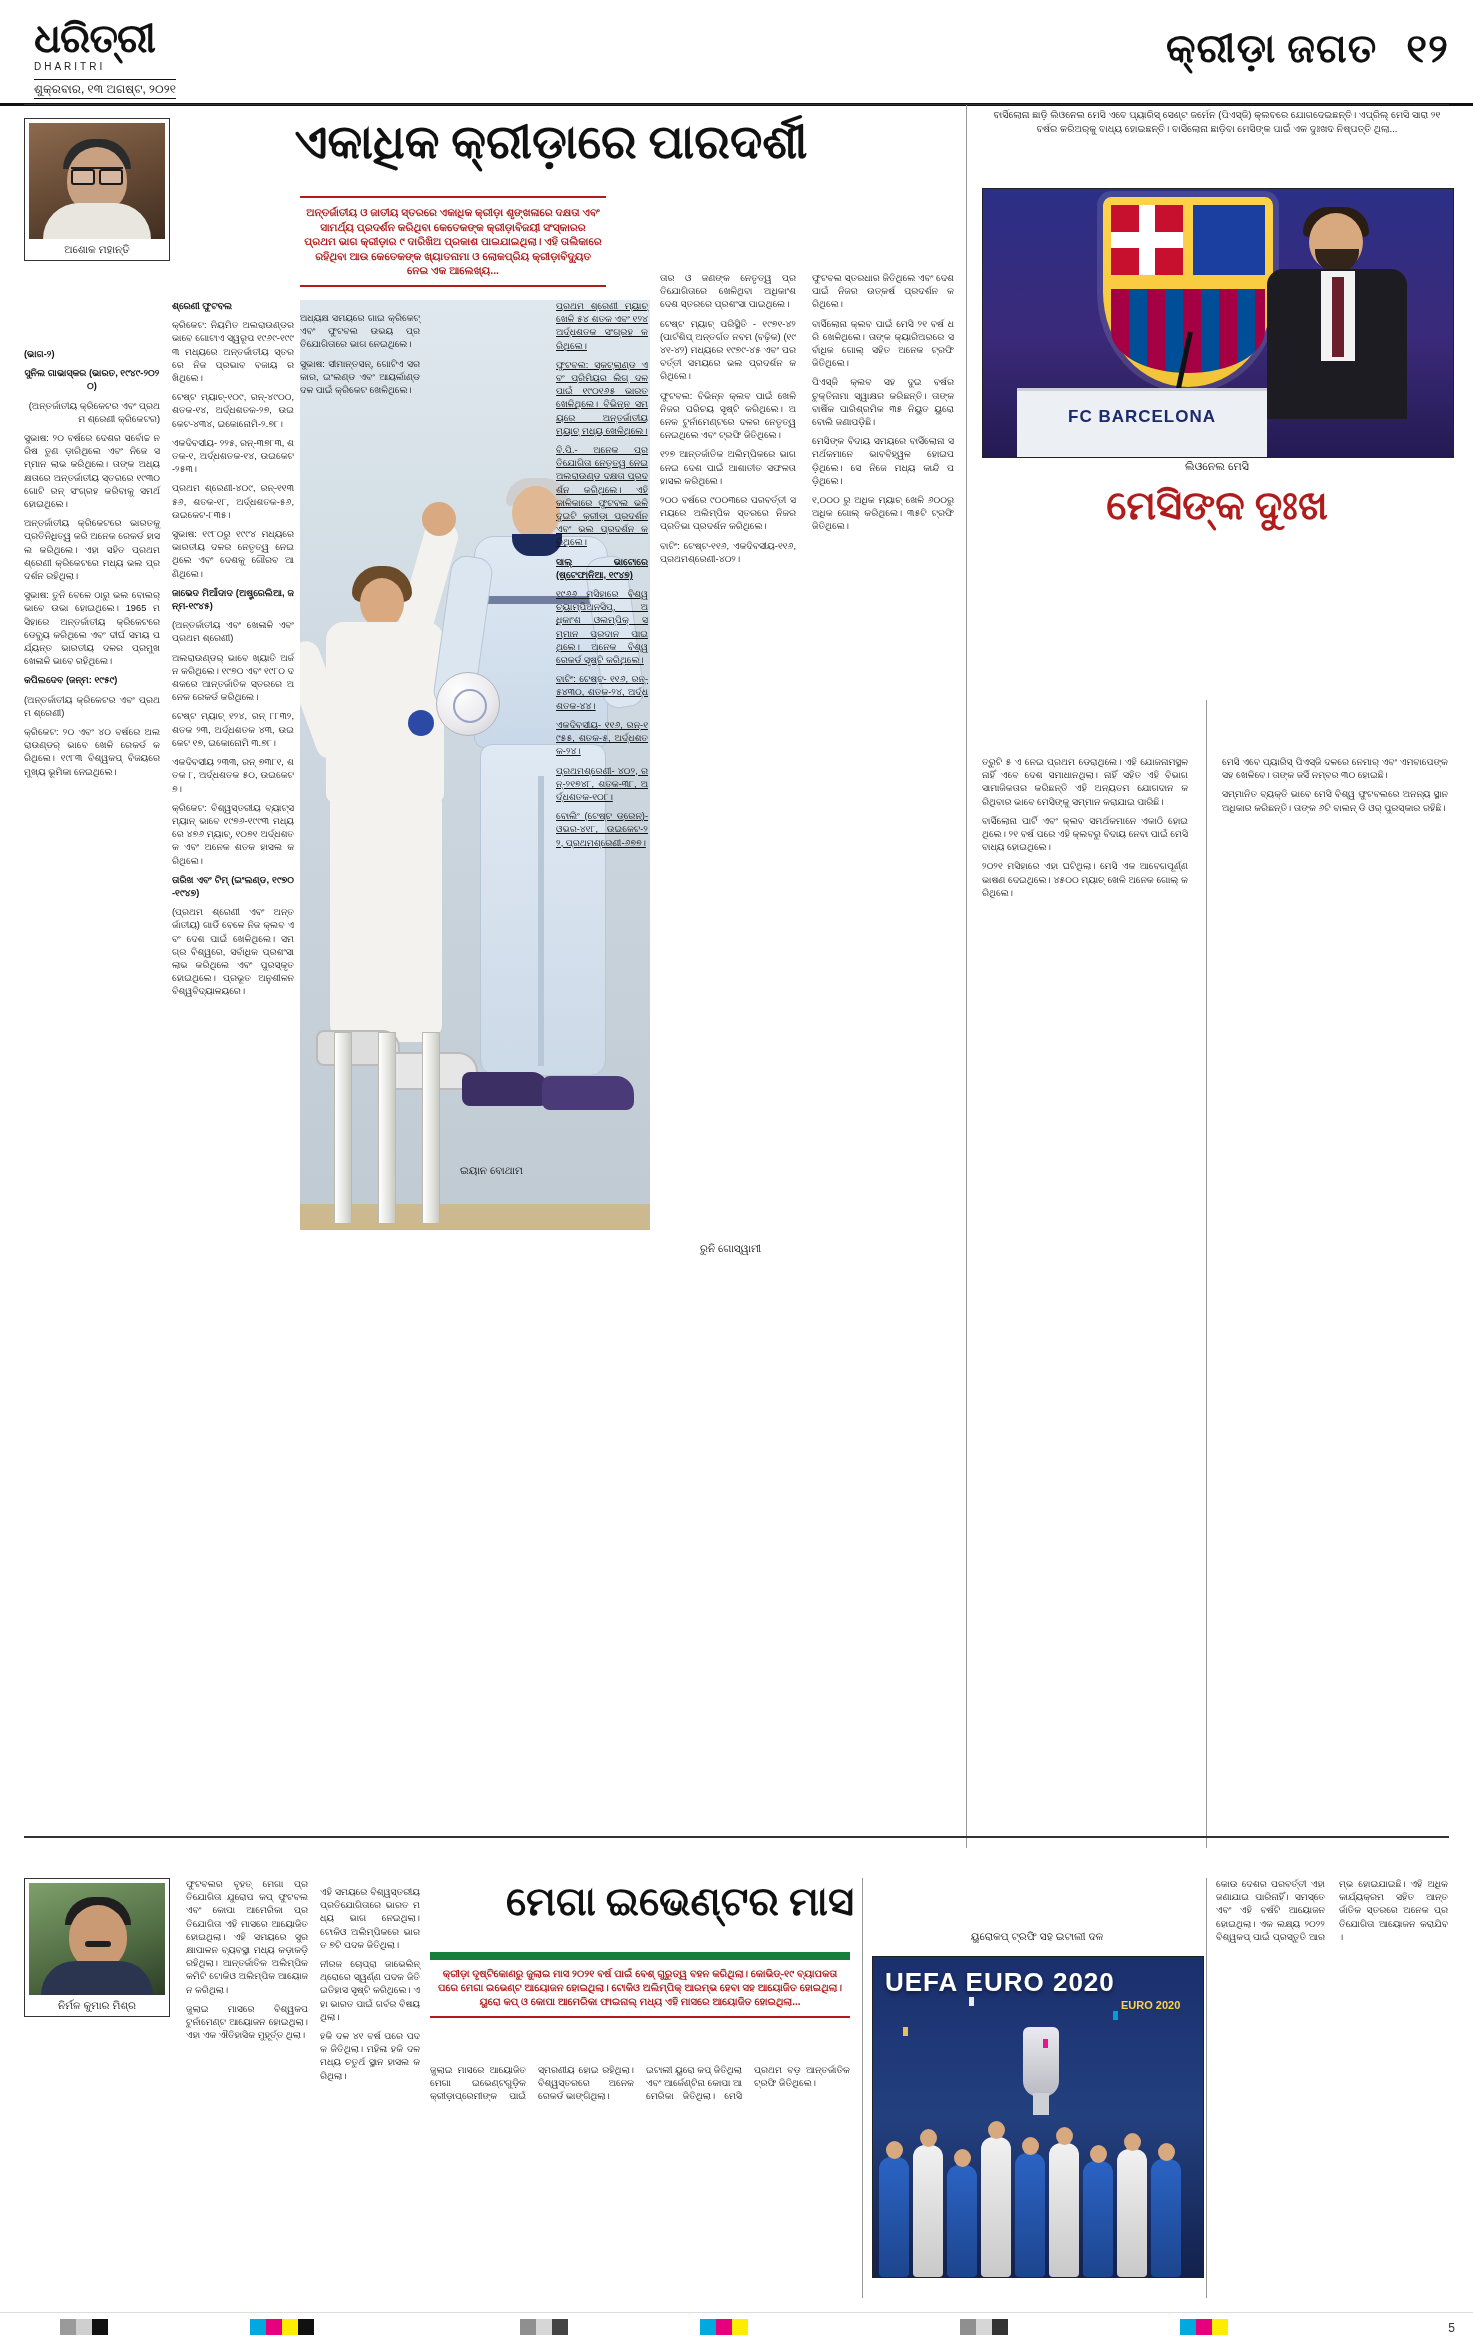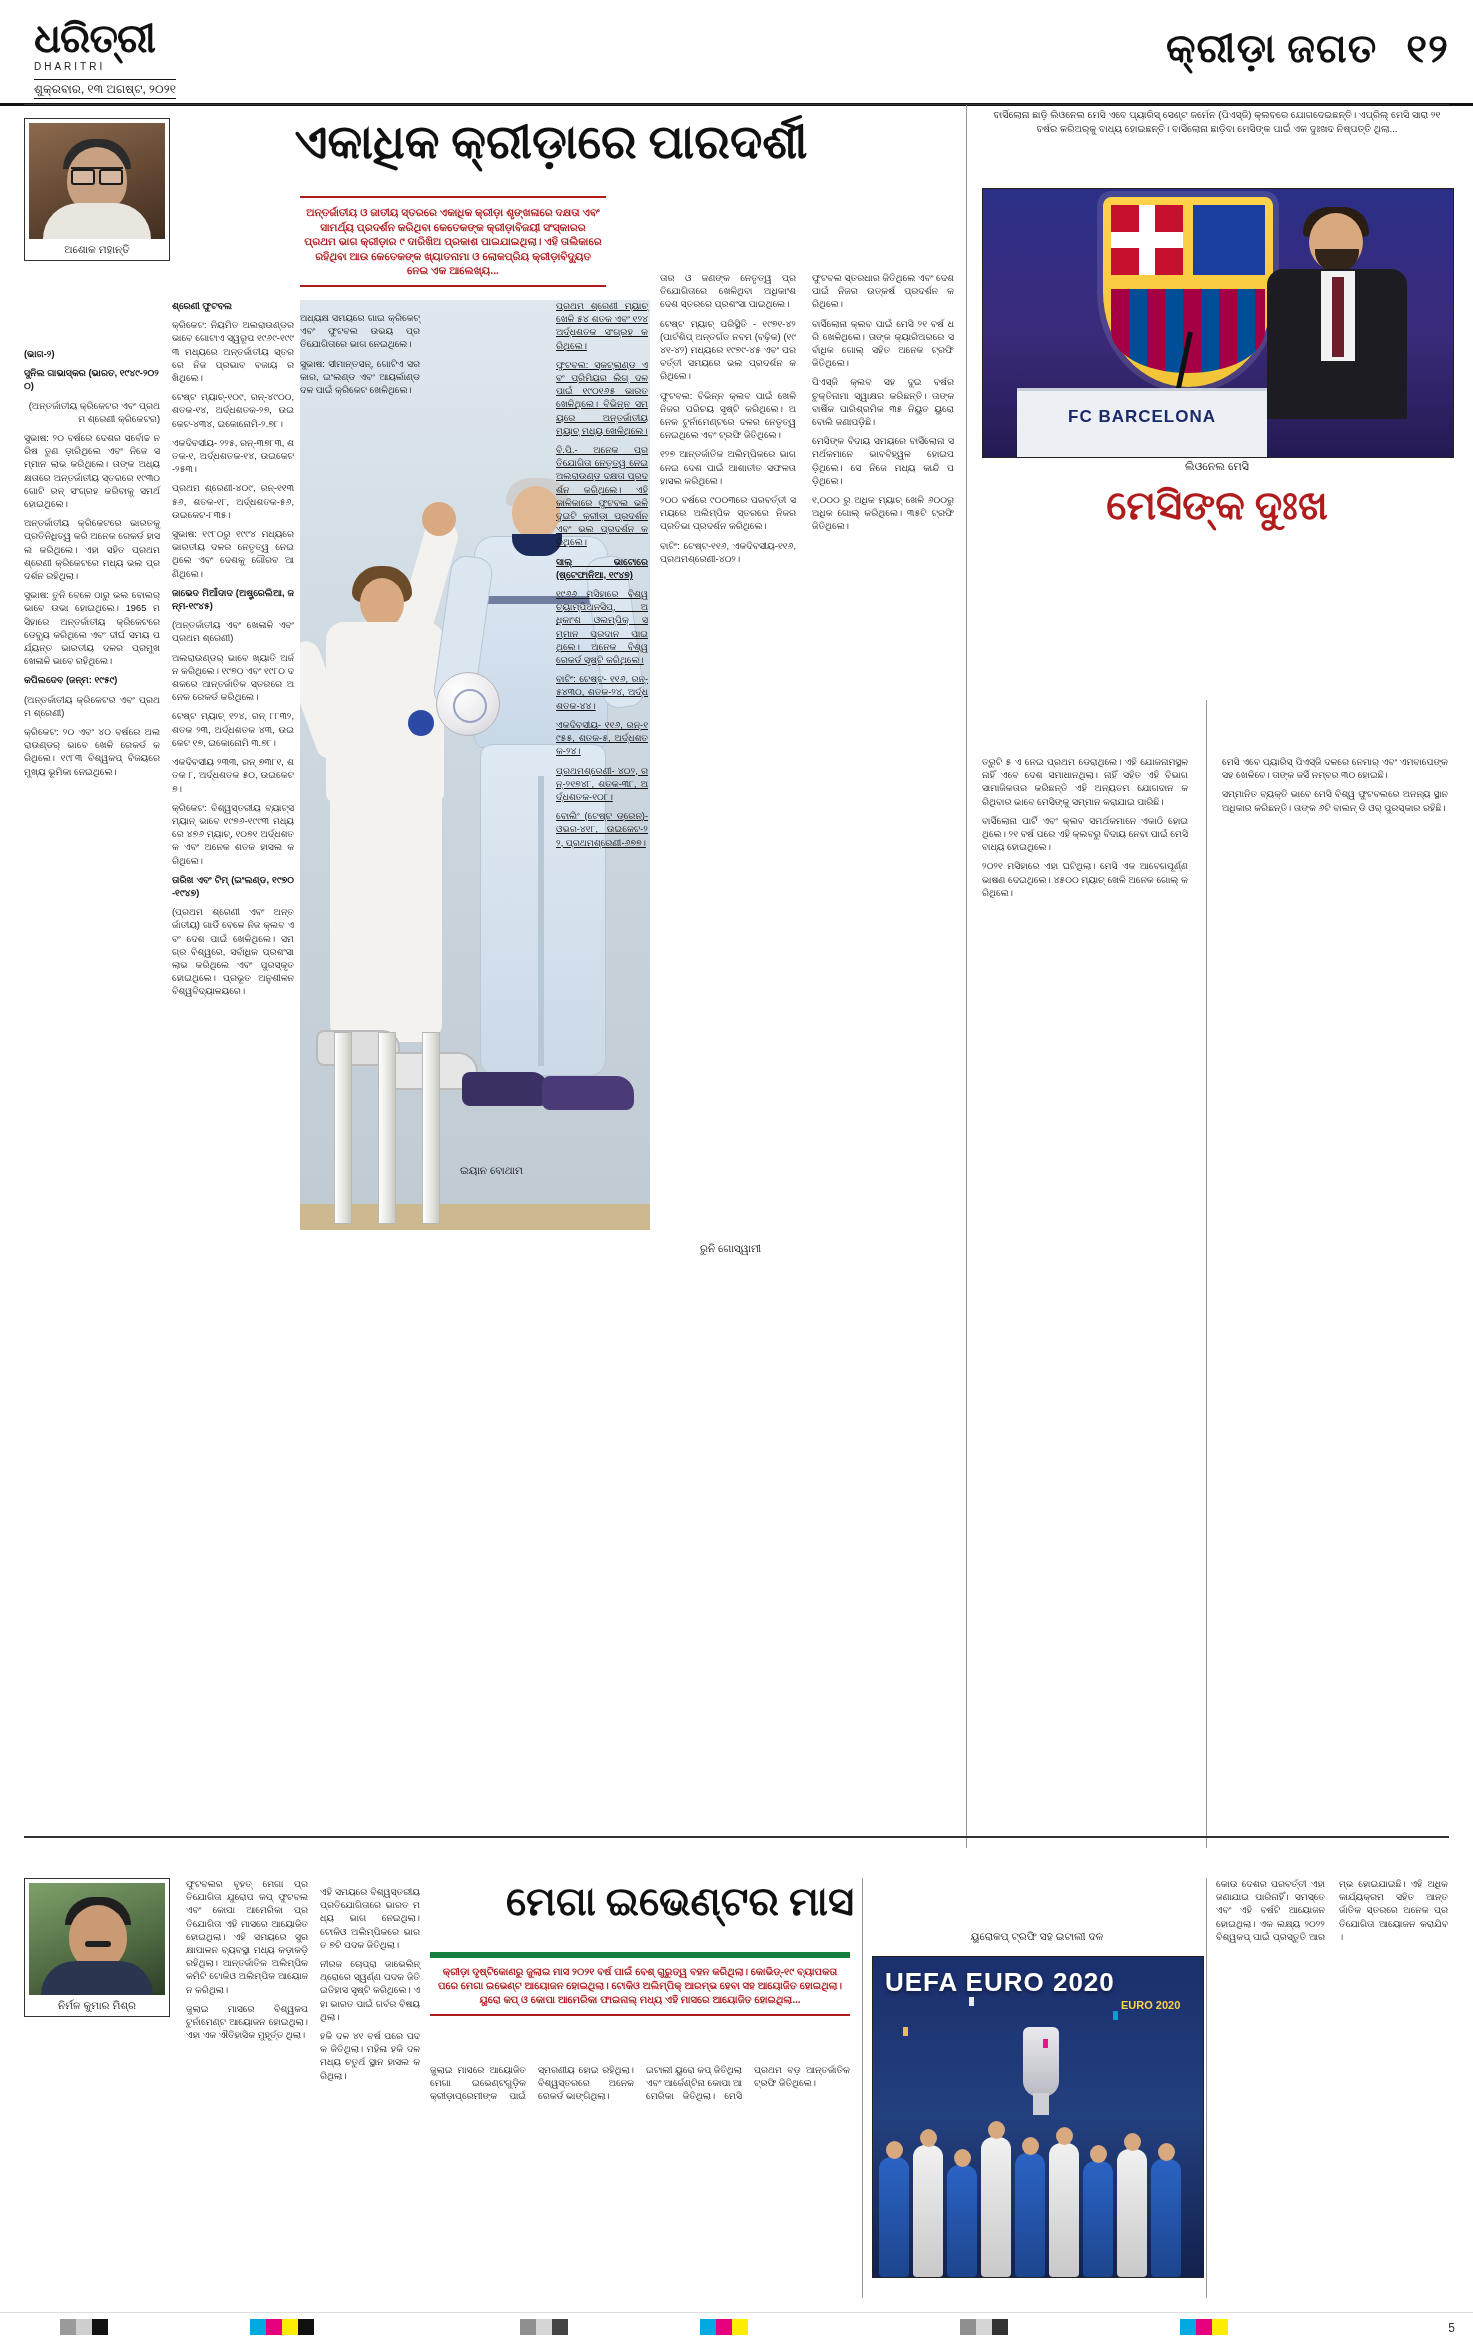--- a/index.html
+++ b/index.html
@@ -211,21 +211,21 @@
     font-family:"Liberation Serif",serif;font-size:40px;font-weight:bold;color:#b01c1c;
   }
 
   
   .mega-head{
     position:absolute;left:430px;top:1878px;width:500px;text-align:center;
     font-family:"Liberation Serif",serif;font-size:40px;font-weight:bold;color:#111;
   }
   .mega-kicker{
     position:absolute;left:430px;top:1952px;width:420px;
-    border-top:6px solid #15803d;border-bottom:2px solid #b01c1c;
+    border-top:8px solid #15803d;border-bottom:2px solid #b01c1c;
     padding:7px 4px;box-sizing:border-box;color:#b01c1c;font-size:10px;line-height:14px;text-align:center;font-weight:bold;
   }
   .euro-cap{
     position:absolute;left:872px;top:1930px;width:330px;text-align:center;font-size:10.5px;color:#111;
   }
   .euro-photo{
     position:absolute;left:872px;top:1956px;width:330px;height:320px;
     background:linear-gradient(180deg,#1b2f6d 0%,#23407f 50%,#13214d 100%);
     overflow:hidden;border:1px solid #222;
   }
@@ -368,21 +368,21 @@
   <div class="cap-bothum" style="position:absolute;left:460px;top:1164px;">ଇୟାନ ବୋଥାମ</div>
   <div class="cap-goswami" style="position:absolute;left:700px;top:1242px;">ରୁନି ଗୋସ୍ୱାମୀ</div>
 
   <div class="rule-v" style="left:966px;top:104px;height:1744px;"></div>
   <div class="rule-v" style="left:1206px;top:700px;height:1148px;"></div>
   <div class="rule-h" style="left:24px;top:1836px;width:1425px;height:2px;background:#333;"></div>
   <div class="rule-h" style="left:24px;top:104px;width:1425px;"></div>
 
   <div class="col" style="left:24px;top:348px;width:136px;">
     <p class="bold" style="text-align:left">(ଭାଗ-୨)</p>
-    <p class="bold" style="text-align:left">ସୁନିଲ ଗାଭାସ୍କର (ଭାରତ, ୧୯୪୯-୨୦୨୦)</p>
+    <p class="bold" style="text-align:center">ସୁନିଲ ଗାଭାସ୍କର (ଭାରତ, ୧୯୪୯-୨୦୨୦)</p>
     <p style="text-align:right">(ଅନ୍ତର୍ଜାତୀୟ କ୍ରିକେଟର ଏବଂ ପ୍ରଥମ ଶ୍ରେଣୀ କ୍ରିକେଟର)</p>
     <p>ସୁଭାଷ: ୨୦ ବର୍ଷରେ ଦେଶର ସର୍ବୋଚ୍ଚ ନରିଷ ତୁଣ ଡ଼ାରିଥିଲେ ଏବଂ ନିଜେ ସମ୍ମାନ ଲାଭ କରିଥିଲେ। ତାଙ୍କ ଅଧ୍ୟକ୍ଷତାରେ ଅନ୍ତର୍ଜାତୀୟ ସ୍ତରରେ ୧୯୩୦ ଗୋଟି ରନ୍ ସଂଗ୍ରହ କରିବାକୁ ସମର୍ଥ ହୋଇଥିଲେ।</p>
     <p>ଅନ୍ତର୍ଜାତୀୟ କ୍ରିକେଟରେ ଭାରତକୁ ପ୍ରତିନିଧିତ୍ୱ କରି ଅନେକ ରେକର୍ଡ ହାସଲ କରିଥିଲେ। ଏହା ସହିତ ପ୍ରଥମ ଶ୍ରେଣୀ କ୍ରିକେଟରେ ମଧ୍ୟ ଭଲ ପ୍ରଦର୍ଶନ ରହିଥିଲା।</p>
     <p>ସୁଭାଷ: ତୁନି ବେଳେ ଠାରୁ ଭଲ ବୋଲର୍ ଭାବେ ଉଭା ହୋଇଥିଲେ। 1965 ମସିହାରେ ଅନ୍ତର୍ଜାତୀୟ କ୍ରିକେଟରେ ଡେବ୍ୟୁ କରିଥିଲେ ଏବଂ ଦୀର୍ଘ ସମୟ ପର୍ଯ୍ୟନ୍ତ ଭାରତୀୟ ଦଳର ପ୍ରମୁଖ ଖେଳାଳି ଭାବେ ରହିଥିଲେ।</p>
     <p class="bold">କପିଲଦେବ (ଜନ୍ମ: ୧୯୫୯)</p>
     <p>(ଅନ୍ତର୍ଜାତୀୟ କ୍ରିକେଟର ଏବଂ ପ୍ରଥମ ଶ୍ରେଣୀ)</p>
     <p>କ୍ରିକେଟ: ୨୦ ଏବଂ ୪୦ ବର୍ଷରେ ଅଲରାଉଣ୍ଡର୍ ଭାବେ ଖେଳି ରେକର୍ଡ କରିଥିଲେ। ୧୯୮୩ ବିଶ୍ୱକପ୍ ବିଜୟରେ ମୁଖ୍ୟ ଭୂମିକା ନେଇଥିଲେ।</p>
   </div>
 
   <div class="col" style="left:172px;top:300px;width:122px;">

